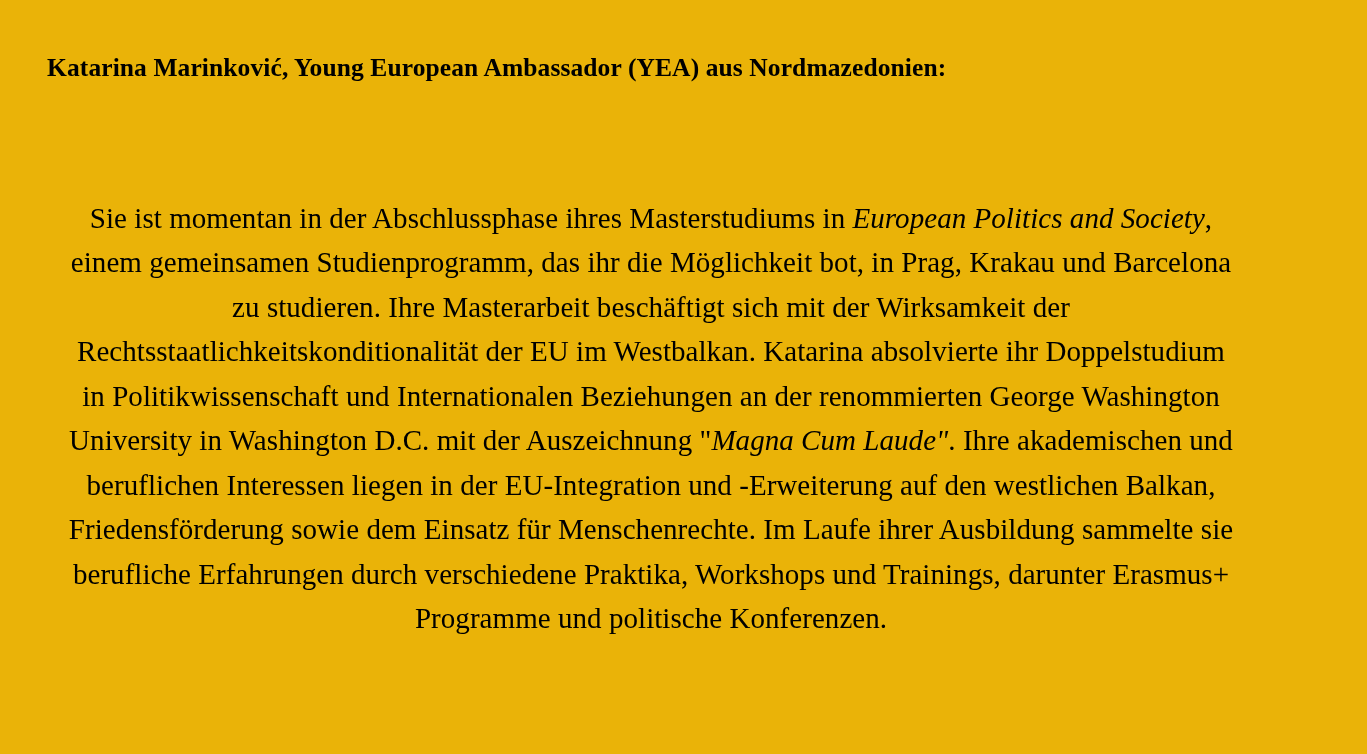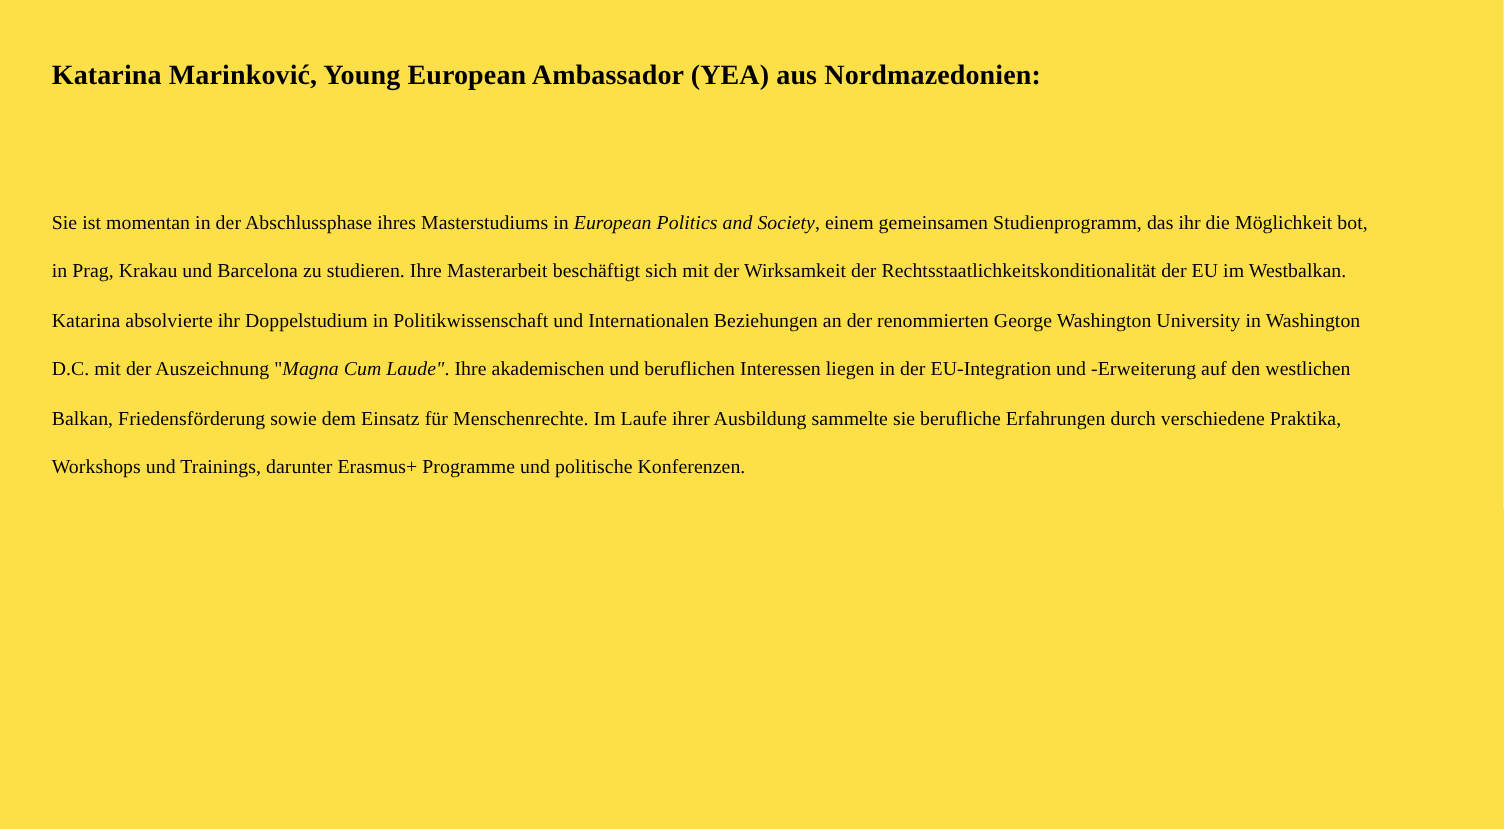--- a/index.html
+++ b/index.html
@@ -12,37 +12,37 @@
     height: 754px;
     font-family: "Liberation Serif", "DejaVu Serif", serif;
     color: #000000;
     overflow: hidden;
   }
   .page {
     box-sizing: border-box;
     width: 1367px;
     height: 754px;
     padding: 52px 112px 14px 47px;
-    background: #fde047;
+    background: #eab308;
   }
   .heading {
     font-size: 25.5px;
     font-weight: bold;
     line-height: 1.25;
     letter-spacing: 0.1px;
     margin: 0;
   }
   .spacer {
     height: 96px;
   }
   .body-text {
-    font-size: 18px;
+    font-size: 29px;
     line-height: 44.5px;
-    text-align: left;
-    margin: 0;
+    text-align: center;
+    margin: 16px;
     letter-spacing: 0.05px;
   }
   .italic {
     font-style: italic;
   }
 </style>
 </head>
 <body>
 
 <div class="page">

